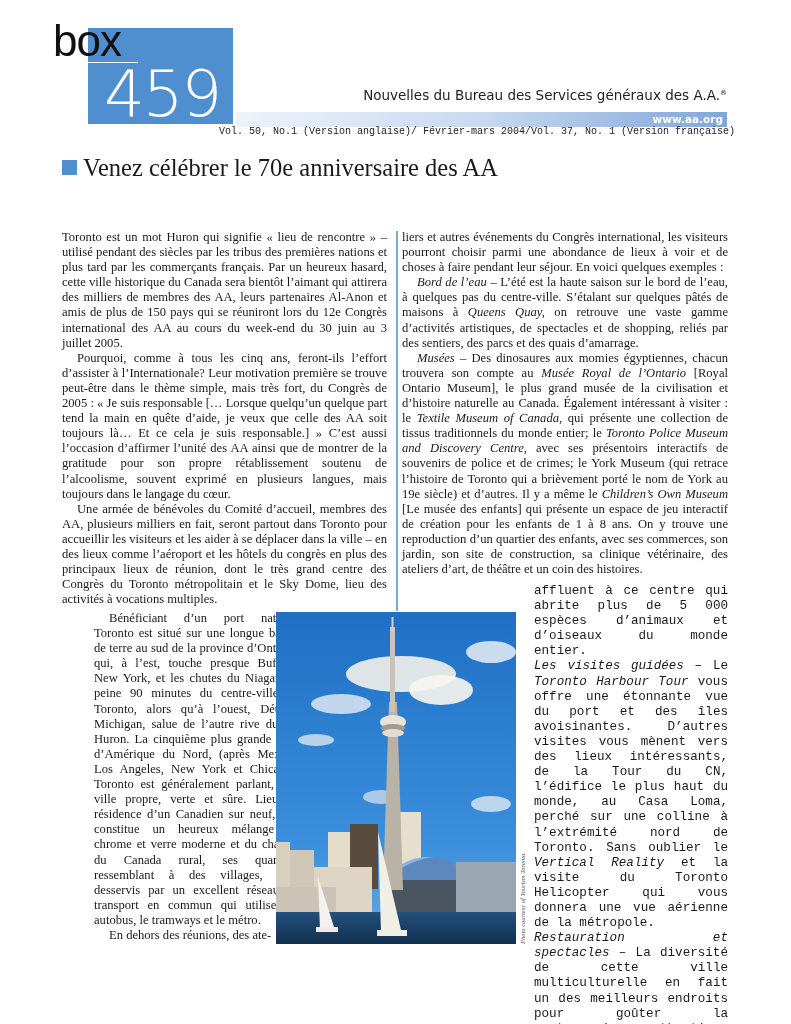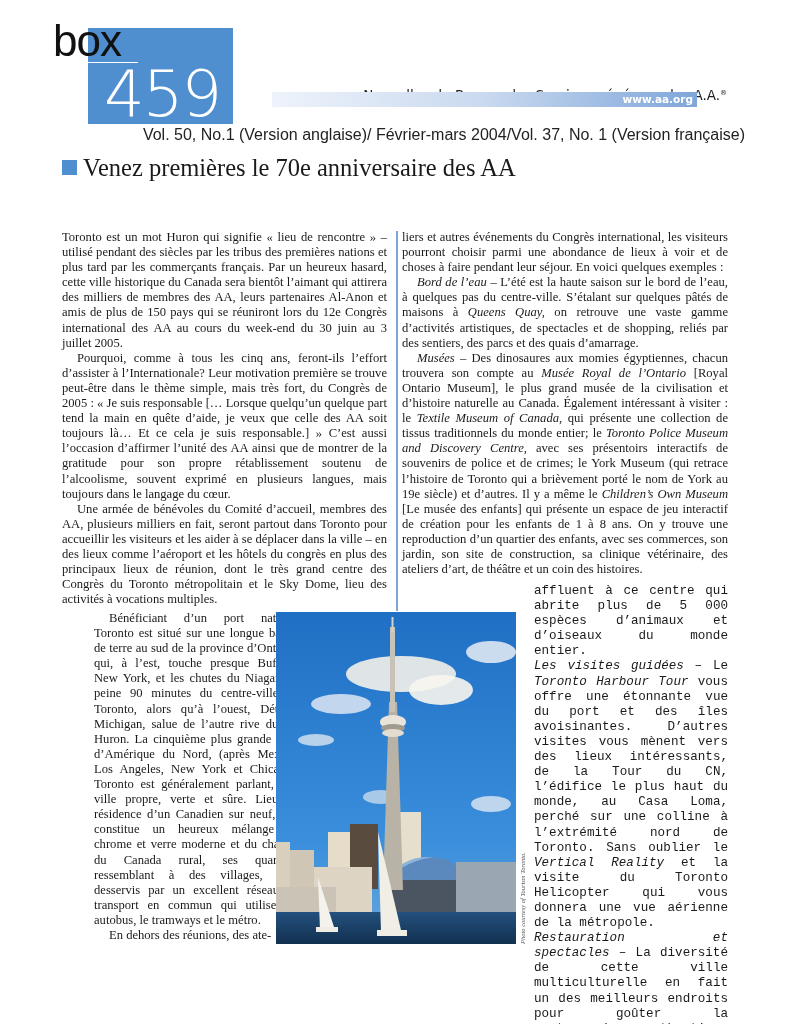--- a/index.html
+++ b/index.html
@@ -3,23 +3,23 @@
   <meta charset="utf-8">
   <style>
     html, body { margin: 0; padding: 0; background: #ffffff; }
     body { width: 791px; height: 1024px; position: relative; overflow: hidden; color: #1a1a1a; }
     .logo-box { position: absolute; left: 88px; top: 28px; width: 145px; height: 96px; background: #4f8ecf; }
     .logo-box-word { position: absolute; left: 53px; top: 18px; font-family: "Liberation Sans", sans-serif; font-size: 44px; line-height: 46px; color: #111; letter-spacing: -1px; font-weight: 300; }
     .logo-underline { position: absolute; left: 88px; top: 62px; width: 50px; height: 1px; background: #ffffff; }
     .logo-number { position: absolute; left: 104px; top: 62px; font-family: "DejaVu Sans", sans-serif; font-size: 64px; line-height: 64px; color: #ffffff; font-weight: 200; letter-spacing: -2px; }
     .header-title { position: absolute; right: 64px; top: 87px; font-family: "DejaVu Sans", sans-serif; font-size: 13.5px; color: #222; white-space: nowrap; }
     .header-title sup { font-size: 7px; }
-    .url-bar { position: absolute; left: 236px; top: 92px; width: 425px; height: 15px; background: linear-gradient(to right, #eef3fb 0%, #c9d9ef 50%, #7fa6da 100%); margin-left: 36px; }
+    .url-bar { position: absolute; left: 236px; top: 112px; width: 491px; height: 15px; background: linear-gradient(to right, #eef3fb 0%, #c9d9ef 50%, #7fa6da 100%); }
     .url-text { position: absolute; right: 4px; top: 0px; font-family: "DejaVu Sans", sans-serif; font-size: 10.5px; line-height: 15px; color: #ffffff; font-weight: bold; }
-    .volume-line { position: absolute; right: 46px; top: 126px; font-family: Liberation Sans, sans-serif; font-size: 16px; color: #222; white-space: nowrap; }
+    .volume-line { position: absolute; right: 56px; top: 126px; font-family: Liberation Mono, monospace; font-size: 10px; color: #222; white-space: nowrap; }
     .headline { position: absolute; left: 62px; top: 152px; font-family: "Liberation Serif", serif; font-size: 24.5px; line-height: 31px; color: #1a1a1a; }
     .headline-marker { display: inline-block; width: 15px; height: 15px; background: #4f8ecf; margin-right: 6px; vertical-align: 1px; }
     .col { position: absolute; font-family: "Liberation Serif", serif; font-size: 12.6px; line-height: 15.1px; color: #1a1a1a; text-align: justify; }
     .col p { margin: 0; text-indent: 15px; }
     .col p.noindent { text-indent: 0; }
     .col-left-top { left: 62px; top: 230px; width: 325px; }
     .col-left-bottom { left: 62px; top: 611px; width: 205px; margin-left: 32px; }
     .col-right-top { left: 402px; top: 230px; width: 326px; }
     .col-right-bottom { left: 534px; top: 584px; width: 194px; font-family: Liberation Mono, monospace; }
     .col-right-bottom p { text-indent: 0; }
@@ -38,21 +38,21 @@
   <div class="logo-underline"></div>
   <div class="logo-number">459</div>
   <div class="header-title"><span>Nouvelles du Bureau des Services généraux des A.A.</span><sup>®</sup></div>
   <div class="url-bar">
     <span class="url-text">www.aa.org</span>
   </div>
   <div class="volume-line">Vol. 50, No.1 (Version anglaise)/ Février-mars 2004/Vol. 37, No. 1 (Version française)</div>
 </div>
 
 <div class="headline">
-  <span class="headline-marker"></span><span>Venez premières le 70e anniversaire des AA</span><br>
+  <span class="headline-marker"></span><span>Venez célébrer le 70e anniversaire des AA</span><br>
 </div>
 
 <div class="col col-left-top">
   <p class="noindent">Toronto est un mot Huron qui signifie « lieu de rencontre » – utilisé pendant des siècles par les tribus des premières nations et plus tard par les commerçants français. Par un heureux hasard, cette ville historique du Canada sera bientôt l’aimant qui attirera des milliers de membres des AA, leurs partenaires Al-Anon et amis de plus de 150 pays qui se réuniront lors du 12e Congrès international des AA au cours du week-end du 30 juin au 3 juillet 2005.</p>
   <p>Pourquoi, comme à tous les cinq ans, feront-ils l’effort d’assister à l’Internationale? Leur motivation première se trouve peut-être dans le thème simple, mais très fort, du Congrès de 2005 : « Je suis responsable [… Lorsque quelqu’un quelque part tend la main en quête d’aide, je veux que celle des AA soit toujours là… Et ce cela je suis responsable.] » C’est aussi l’occasion d’affirmer l’unité des AA ainsi que de montrer de la gratitude pour son propre rétablissement soutenu de l’alcoolisme, souvent exprimé en plusieurs langues, mais toujours dans le langage du cœur.</p>
   <p>Une armée de bénévoles du Comité d’accueil, membres des AA, plusieurs milliers en fait, seront partout dans Toronto pour accueillir les visiteurs et les aider à se déplacer dans la ville – en des lieux comme l’aéroport et les hôtels du congrès en plus des principaux lieux de réunion, dont le très grand centre des Congrès du Toronto métropolitain et le Sky Dome, lieu des activités à vocations multiples.</p>
 </div>
 
 <div class="col col-left-bottom">
   <p>Bénéficiant d’un port naturel, Toronto est situé sur une longue bande de terre au sud de la province d’Ontario, qui, à l’est, touche presque Buffalo, New York, et les chutes du Niagara, à peine 90 minutes du centre-ville de Toronto, alors qu’à l’ouest, Détroit, Michigan, salue de l’autre rive du lac Huron. La cinquième plus grande ville d’Amérique du Nord, (après Mexico, Los Angeles, New York et Chicago), Toronto est généralement parlant, une ville propre, verte et sûre. Lieu de résidence d’un Canadien sur neuf, elle constitue un heureux mélange de chrome et verre moderne et du charme du Canada rural, ses quartiers ressemblant à des villages, bien desservis par un excellent réseau de transport en commun qui utilise les autobus, le tramways et le métro.</p>

